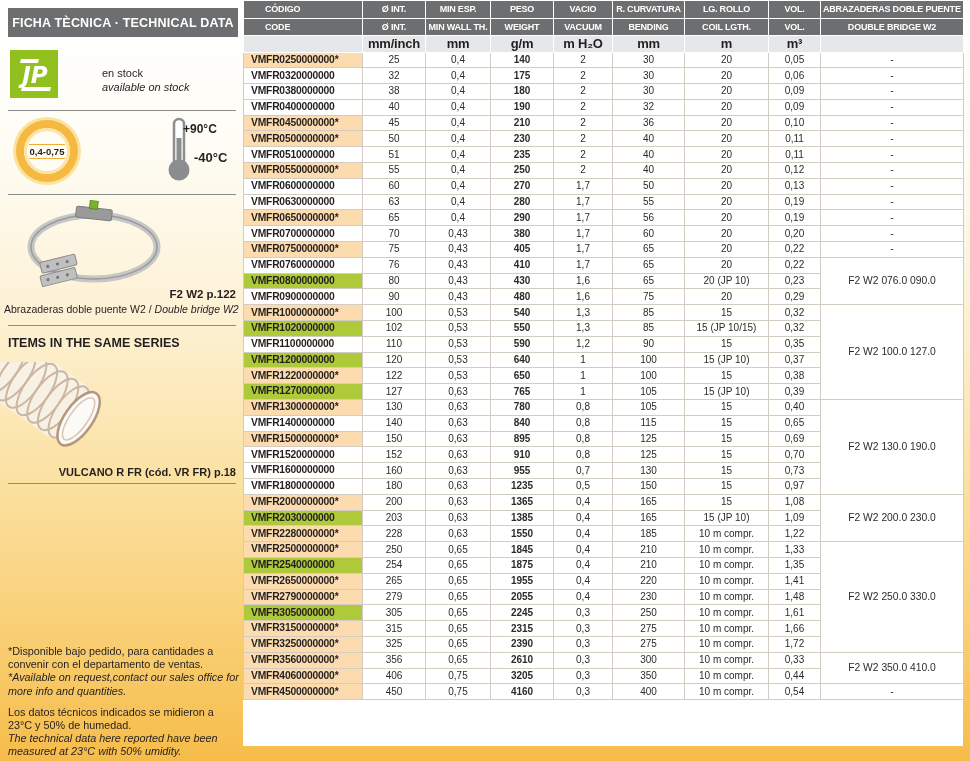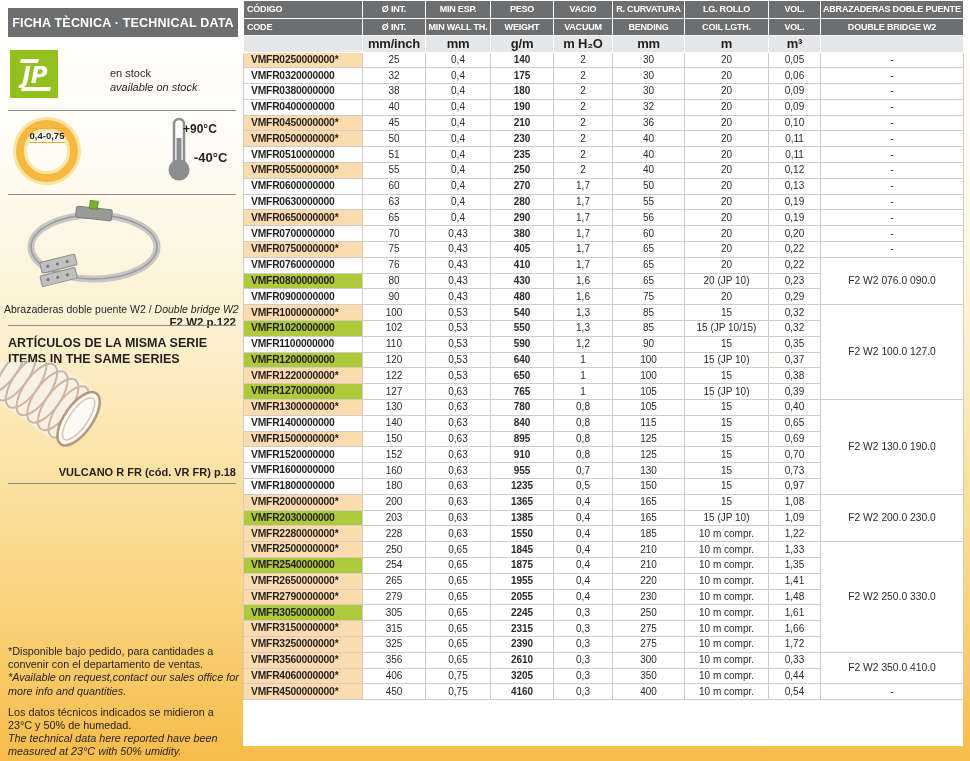--- a/index.html
+++ b/index.html
@@ -12,48 +12,48 @@
   }
 
   
   .sidebar { position:absolute; left:0; top:0; width:243px; height:761px;padding-left:36px; }
   .title-bar {
     position:absolute; left:8px; top:8px; width:230px; height:29px;
     background:var(--header-gray,#6d6e70); color:#fff;
     font-weight:bold; font-size:12.5px; letter-spacing:.2px;
     display:flex; align-items:center; justify-content:center; white-space:nowrap;
   }
-  .stock-row { position:absolute; left:10px; top:50px; display:flex; align-items:center; gap:8px; }
+  .stock-row { position:absolute; left:10px; top:50px; display:flex; align-items:center; gap:0; }
   .jp-logo { width:48px; height:48px; display:block; }
   .stock-text { font-size:11px; line-height:1.25; padding-top:14px;margin-left:44px; }
   .stock-text .en { font-style:italic; }
   .divider { position:absolute; left:8px; width:228px; border-top:1px solid #8a8b8d; }
   .d1 { top:110px; } .d2 { top:194px; } .d3 { top:325px; } .d4 { top:483px; }
 
   .roll-icon {
     position:absolute; left:16px; top:120px; width:62px; height:62px; border-radius:50%;
     background:var(--accent-orange,#f5b941);
     box-shadow:0 0 0 3px #fae3a0;
     display:flex; align-items:center; justify-content:center;
   }
   .roll-inner {
     width:46px; height:46px; border-radius:50%; background:#fffcf3;
     box-shadow:inset 0 0 0 3px #fbe4a8;
-    display:flex; align-items:flex-start; justify-content:center;
+    display:flex; align-items:center; justify-content:center;
   }
   .roll-label {
     font-size:9.5px; font-weight:bold; color:#231f20; padding:1px 1px;
     border-top:1px solid #f0ae36; border-bottom:1px solid #f0ae36; white-space:nowrap;
   }
   .thermo { position:absolute; left:166px; top:116px; }
   .temp-high { position:absolute; left:183px; top:122px; font-weight:bold; font-size:12px; }
   .temp-low  { position:absolute; left:194px; top:150px; font-weight:bold; font-size:13px; }
 
   .clamp-img { position:absolute; left:14px; top:200px; }
-  .clamp-ref { position:absolute; right:7px; top:288px; font-weight:bold; font-size:11.5px; text-align:right; width:220px;margin-top:28px; }
+  .clamp-ref { position:absolute; right:7px; top:288px; font-weight:bold; font-size:11.5px; text-align:right; width:220px; }
   .clamp-caption { position:absolute; right:7px; top:303px; font-size:10.5px; text-align:right; width:232px; white-space:nowrap; }
   .clamp-caption .en { font-style:italic; }
 
   .series-title { position:absolute; left:8px; top:335px; font-weight:bold; font-size:12.5px; line-height:1.3; }
   .series-title .en { }
   .hose-img { position:absolute; left:0px; top:362px; }
   .hose-ref { position:absolute; right:7px; top:466px; font-weight:bold; font-size:11px; text-align:right; width:230px; }
 
   .notes { position:absolute; left:8px; top:645px; width:232px; font-size:10.8px; line-height:1.22; }
   .notes .block { margin-bottom:8px; }
@@ -61,21 +61,21 @@
 
   
   .panel { position:absolute; left:243px; top:0; width:720px; height:746px; background:#fff; }
   table { border-collapse:collapse; table-layout:fixed; width:720px; }
   thead th {
     background:var(--header-gray,#6d6e70); color:#fff;
     font-size:9px; font-weight:bold; letter-spacing:-0.2px;
     height:17.5px; border:1.5px solid #fff; text-align:center; padding:0 2px;
     white-space:nowrap; overflow:hidden;
   }
-  thead th.left { text-align:left; padding-left:3px; }
+  thead th.left { text-align:left; padding-left:21px; }
   thead tr.units th {
     background:var(--units-gray,#e6e7e8); color:#231f20; font-size:13px; height:16.5px;
   }
   tbody td {
     border:1px solid #d2ccc2; font-size:10px; height:15.8px;
     text-align:center; color:#2b2b2b; padding:0 2px; line-height:1;
     white-space:nowrap; overflow:hidden;
   }
   tbody td.code {
     text-align:left; padding-left:7px; font-weight:bold; font-size:10.3px; color:#231f20;
@@ -141,21 +141,20 @@
         <circle cx="42" cy="76.5" r="1.6" fill="#777"></circle>
         <circle cx="52" cy="76.5" r="1.6" fill="#777"></circle>
     </g>
   </svg>
   <div class="clamp-ref">F2 W2 p.122</div>
   <div class="clamp-caption"><span class="es">Abrazaderas doble puente W2 / </span><span class="en">Double bridge W2</span></div>
 
   <div class="divider d3"></div>
 
   <div class="series-title">
-    <div class="es">ARTÍCULOS DE LA MISMA SERIE</div>
     <div class="en">ITEMS IN THE SAME SERIES</div>
   </div>
 
   <svg class="hose-img" width="140" height="110" viewBox="0 0 140 110">
     <g transform="rotate(35 60 45)">
       <rect x="-20" y="12" width="115" height="64" rx="30" fill="#f6f2ec" opacity="0.85"></rect>
       <g fill="none" stroke="#c9b09a" stroke-width="2" opacity="0.9">
         <ellipse cx="-8" cy="44" rx="13" ry="30"></ellipse>
         <ellipse cx="5" cy="44" rx="13" ry="30"></ellipse>
         <ellipse cx="18" cy="44" rx="13" ry="30"></ellipse>

